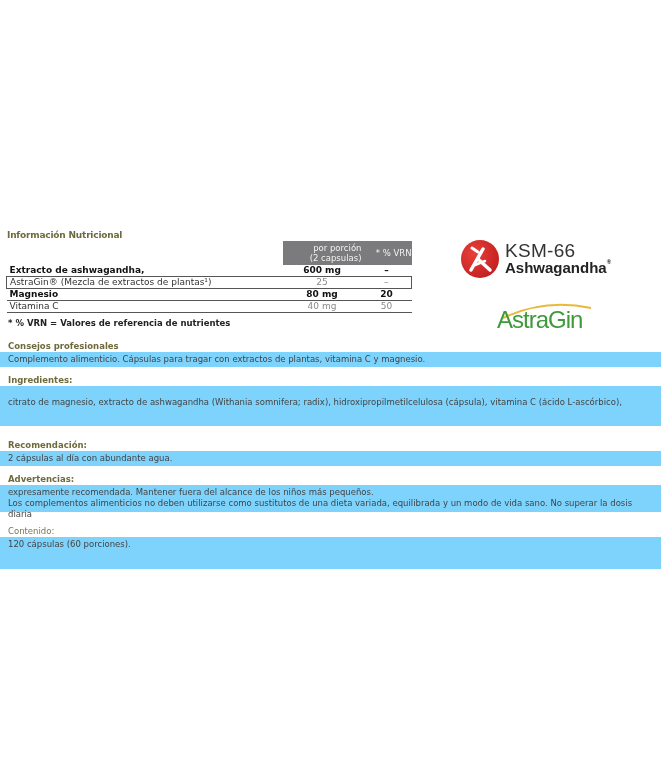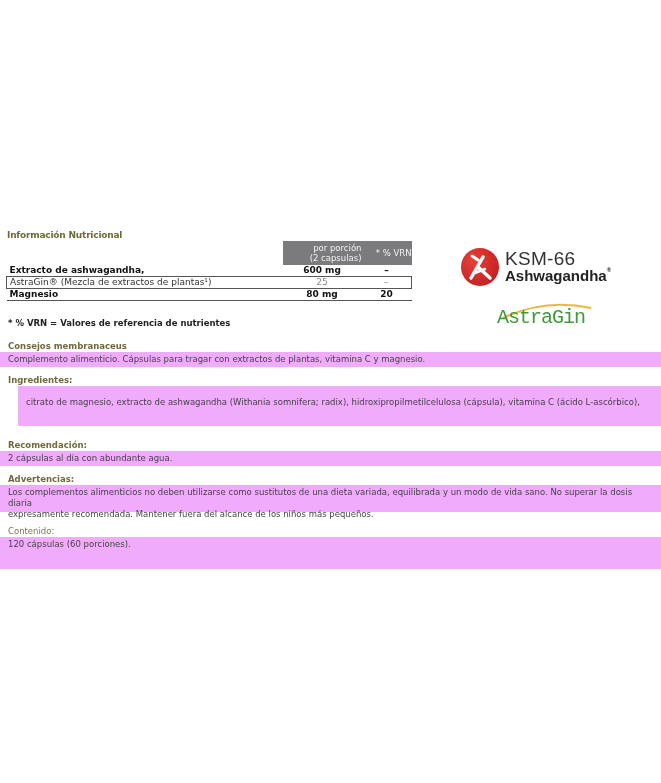--- a/index.html
+++ b/index.html
@@ -30,58 +30,58 @@
     .row-boxed td { border-top: 1.5px solid #555; border-bottom: 1.5px solid #555; }
     .row-boxed td:first-child { border-left: 1.5px solid #555; }
     .row-boxed td:last-child { border-right: 1.5px solid #555; }
 
     .vrn-note {
       position: absolute; left: 8px; top: 318px;
       font-size: 8.5px; font-weight: bold; color: #222;
     }
 
     .logo-ksm {
-      position: absolute; left: 461px; top: 248px; width: 180px; height: 40px;
+      position: absolute; left: 461px; top: 240px; width: 180px; height: 40px;
     }
     .ksm-circle {
       position: absolute; left: 0; top: 0; width: 38px; height: 38px; border-radius: 50%;
       background: radial-gradient(circle at 35% 35%, #e8413a, #b8161a);
     }
     .ksm-circle svg { position: absolute; left: 0; top: 0; }
     .ksm-text1 {
       position: absolute; left: 44px; top: 0px; font-size: 19px; color: #333;
       font-family: "Liberation Sans", sans-serif; letter-spacing: 0.3px;
     }
     .ksm-text2 {
       position: absolute; left: 44px; top: 19px; font-size: 15px; font-weight: bold; color: #222;
       font-family: "Liberation Sans", sans-serif;
     }
     .ksm-reg { font-size: 6px; vertical-align: top; }
 
     .logo-astragin {
       position: absolute; left: 495px; top: 300px; width: 100px; height: 36px;
     }
     .astragin-text {
-      position: absolute; left: 2px; top: 6px; font-family: Liberation Mono, monospace;
-      font-size: 20px; color: #3e9a3a; letter-spacing: -1px;
+      position: absolute; left: 2px; top: 6px; font-family: Liberation Sans, sans-serif;
+      font-size: 24px; color: #3e9a3a; letter-spacing: -1px;
     }
     .astragin-arc { position: absolute; left: 0; top: 0; }
 
     .section { position: absolute; left: 0; width: 661px; }
     .section-heading {
       font-size: 8.5px; font-weight: bold; color: #6e6a3c; padding-left: 8px; line-height: 11px;
     }
     .section-heading.plain { font-weight: normal; color: #7a7650; }
     .section-body {
-      background: #f0abfc; font-size: 8.5px; color: #444; padding: 2px 8px; line-height: 11px;
+      background: #7dd3fc; font-size: 8.5px; color: #444; padding: 2px 8px; line-height: 11px;
     }
     .s-consejos { top: 341px; }
     .s-consejos .section-body { height: 15px; }
     .s-ingredientes { top: 375px; }
-    .s-ingredientes .section-body { height: 40px; padding-top: 11px; margin-left: 18px; }
+    .s-ingredientes .section-body { height: 40px; padding-top: 11px; }
     .s-recomendacion { top: 440px; }
     .s-recomendacion .section-body { height: 15px; }
     .s-advertencias { top: 474px; }
     .s-advertencias .section-body { height: 27px; }
     .s-contenido { top: 526px; }
     .s-contenido .section-body { height: 32px; }
   </style>
 </head>
 <body>
 
@@ -107,20 +107,25 @@
     <tr class="row-boxed row-light">
       <td>AstraGin® (Mezcla de extractos de plantas¹)</td>
       <td class="num">25</td>
       <td class="num">–</td>
     </tr>
     <tr class="row-bold">
       <td>Magnesio</td>
       <td class="num">80 mg</td>
       <td class="num">20</td>
     </tr>
+    <tr class="row-light">
+      <td>Vitamina C</td>
+      <td class="num">40 mg</td>
+      <td class="num">50</td>
+    </tr>
   </tbody>
 </table>
 
 <div class="vrn-note">* % VRN = Valores de referencia de nutrientes</div>
 
 <div class="logo-ksm">
   <div class="ksm-circle">
     <svg width="38" height="38" viewBox="0 0 38 38">
       <path d="M11 8 L17 12" stroke="#fff" stroke-width="3" fill="none" stroke-linecap="round"></path>
       <path d="M22 9 L10 30" stroke="#fff" stroke-width="3.5" fill="none" stroke-linecap="round"></path>
@@ -133,40 +138,40 @@
 </div>
 
 <div class="logo-astragin">
   <svg class="astragin-arc" width="100" height="20" viewBox="0 0 100 20">
     <path d="M8 18 Q 50 -2 96 8" stroke="#e8b93a" stroke-width="2" fill="none"></path>
   </svg>
   <div class="astragin-text">AstraGin</div>
 </div>
 
 <div class="section s-consejos">
-  <div class="section-heading">Consejos membranaceus</div>
+  <div class="section-heading">Consejos profesionales</div>
   <div class="section-body">Complemento alimenticio. Cápsulas para tragar con extractos de plantas, vitamina C y magnesio.</div>
 </div>
 
 <div class="section s-ingredientes">
   <div class="section-heading">Ingredientes:</div>
   <div class="section-body">
     <div>citrato de magnesio, extracto de ashwagandha (Withania somnifera; radix), hidroxipropilmetilcelulosa (cápsula), vitamina C (ácido L-ascórbico),</div>
   </div>
 </div>
 
 <div class="section s-recomendacion">
   <div class="section-heading">Recomendación:</div>
   <div class="section-body">2 cápsulas al día con abundante agua.</div>
 </div>
 
 <div class="section s-advertencias">
   <div class="section-heading">Advertencias:</div>
   <div class="section-body">
+    <div>expresamente recomendada. Mantener fuera del alcance de los niños más pequeños.</div>
     <div>Los complementos alimenticios no deben utilizarse como sustitutos de una dieta variada, equilibrada y un modo de vida sano. No superar la dosis diaria</div>
-    <div>expresamente recomendada. Mantener fuera del alcance de los niños más pequeños.</div>
   </div>
 </div>
 
 <div class="section s-contenido">
   <div class="section-heading plain">Contenido:</div>
   <div class="section-body">120 cápsulas (60 porciones).</div>
 </div>
 
 </body></html>

